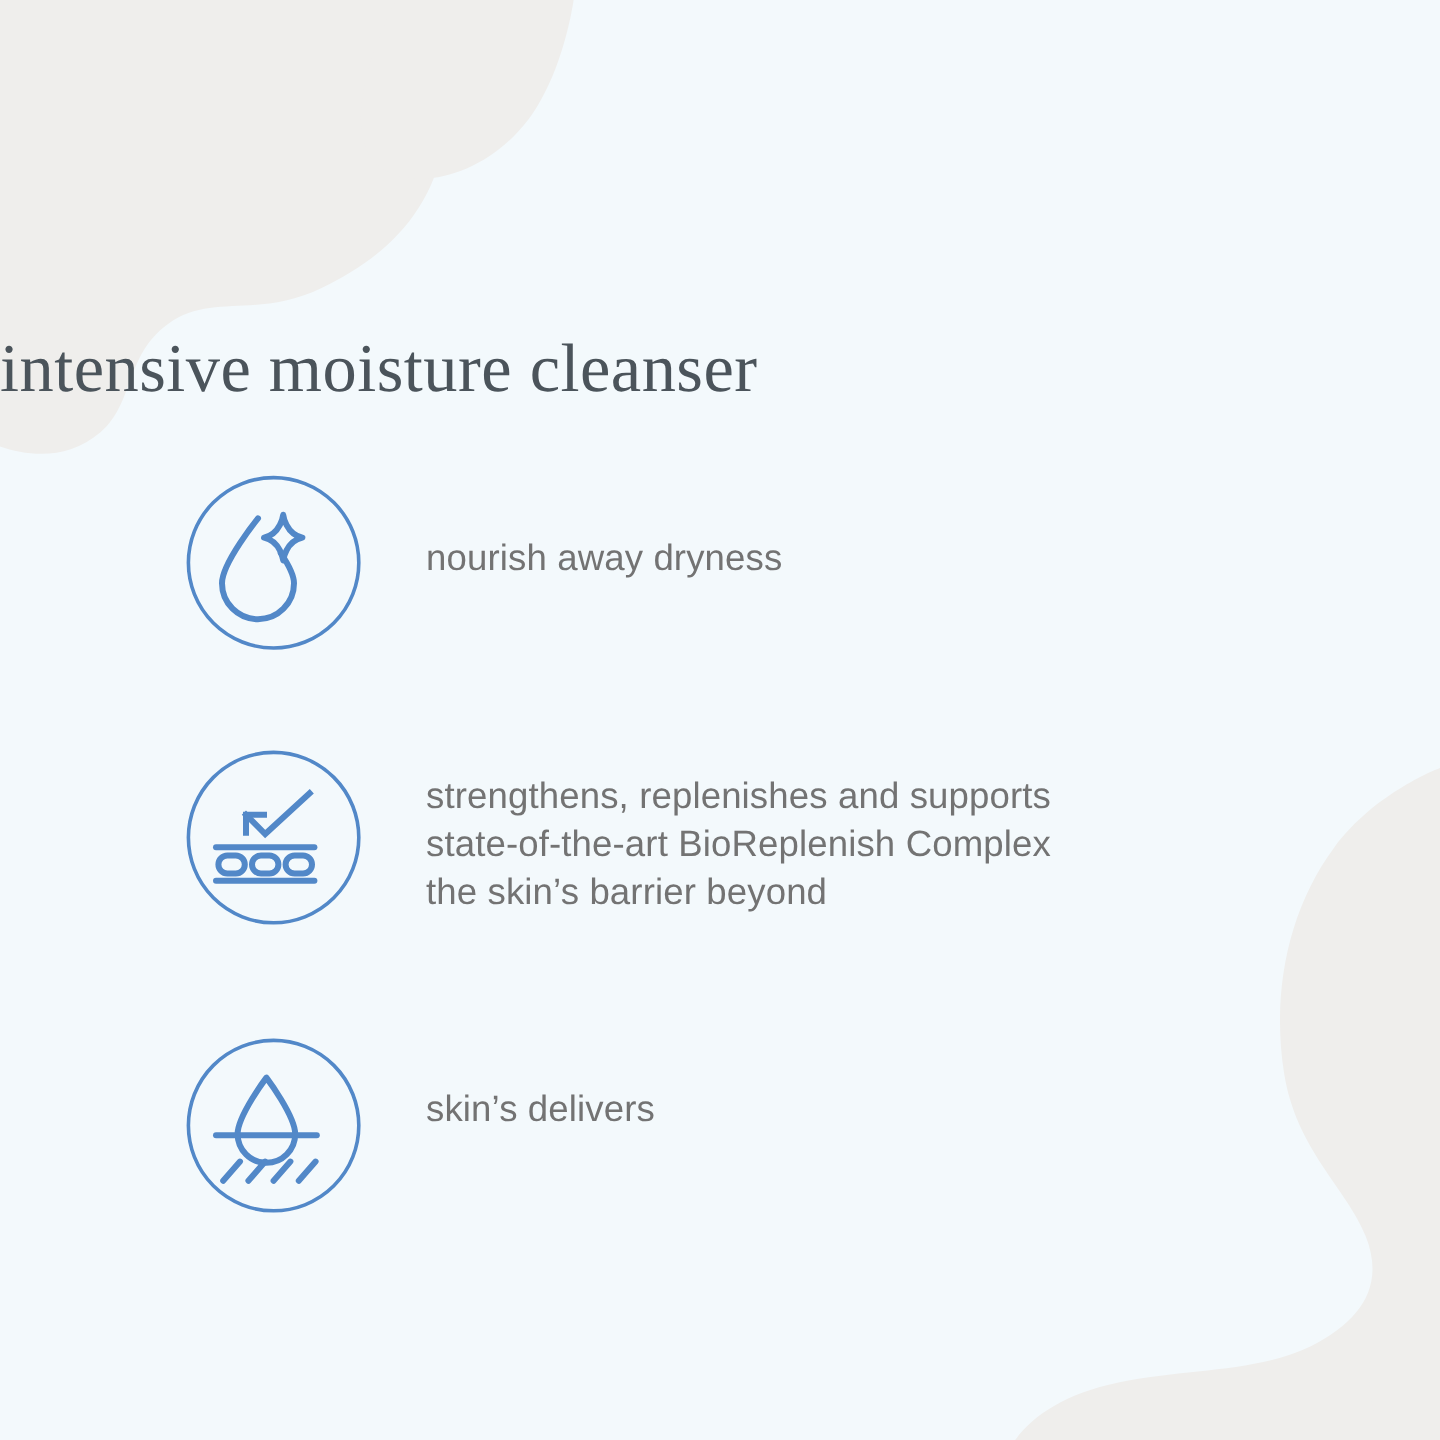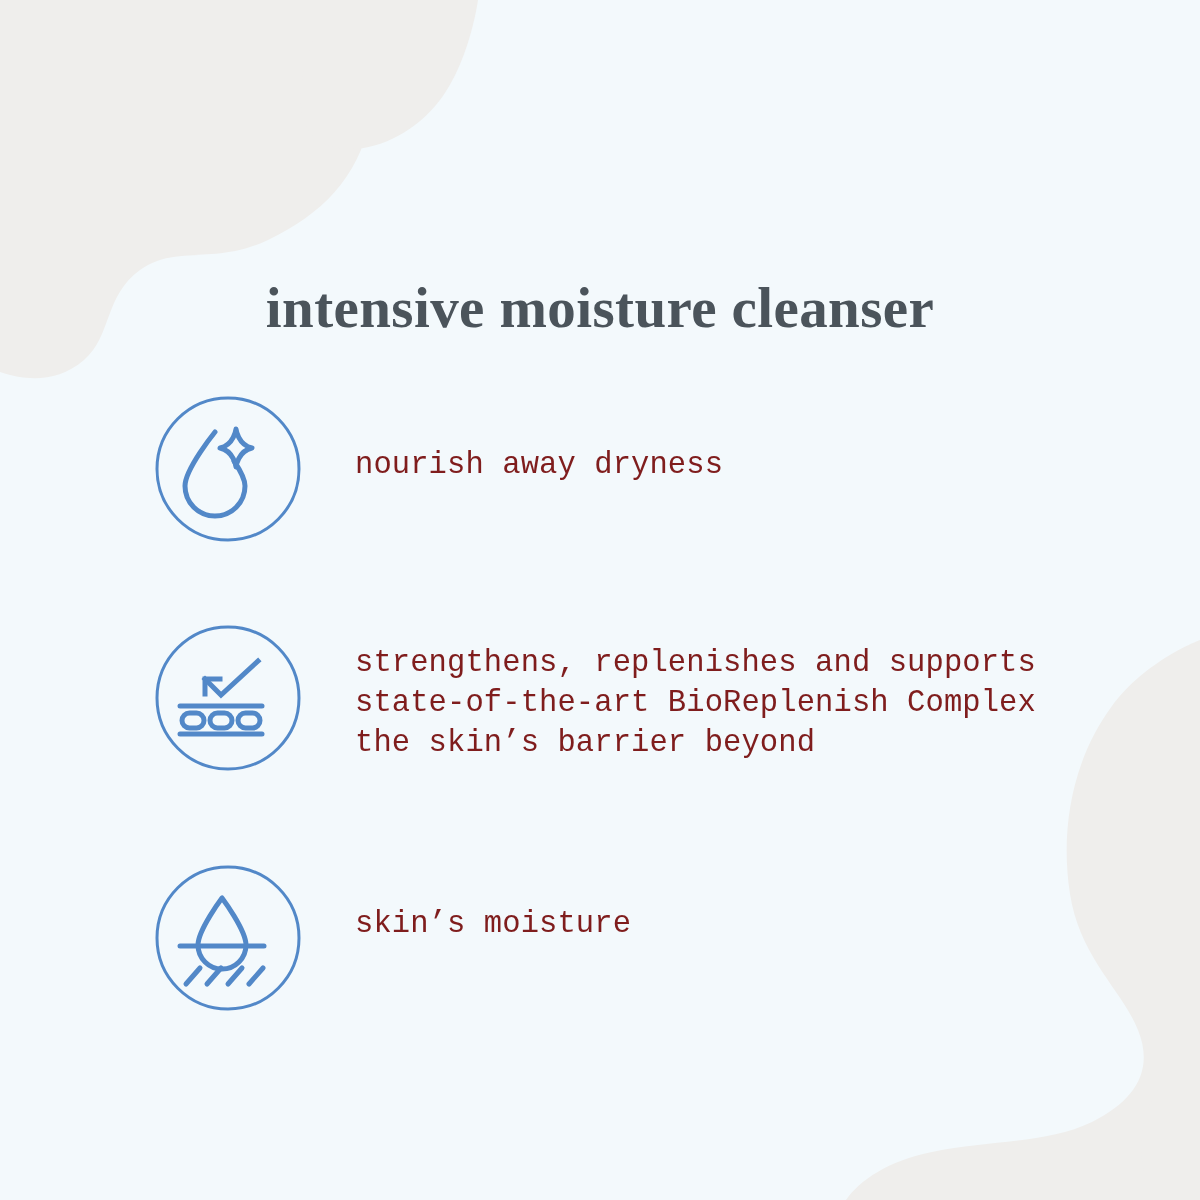--- a/index.html
+++ b/index.html
@@ -35,24 +35,23 @@
     width: 1200px;
     height: 1200px;
   }
 
   
   .title {
     position: absolute;
     left: 0;
     top: 237px;
     width: 1200px;
-    text-align: center;
     font-family: "Liberation Serif", "DejaVu Serif", serif;
     font-size: 57px;
-    font-weight: 700;
+    font-weight: 400;
     letter-spacing: 0.4px;
     color: #4b545b;
     line-height: 1.15;
     white-space: nowrap;
   }
 
   
   .feature-list {
     position: absolute;
     left: 0;
@@ -75,24 +74,24 @@
     height: 152px;
     flex: 0 0 152px;
   }
   .icon-badge svg {
     display: block;
     width: 152px;
     height: 152px;
   }
 
   .feature-text {
-    font-family: Liberation Mono, monospace;
+    font-family: Liberation Sans, sans-serif;
     font-size: 30.5px;
     line-height: 40px;
-    color: #7f1d1d;
+    color: #737373;
     letter-spacing: 0.1px;
     padding-left: 51px;
     max-width: 720px;
   }
   .feature-row.r0 .feature-text { padding-top: 52px; }
   .feature-row.r1 .feature-text { padding-top: 21px; }
   .feature-row.r2 .feature-text { padding-top: 42px; }
   .feature-text .ln { display: block; white-space: nowrap; }
 </style>
 </head>
@@ -181,19 +180,19 @@
                      A24 24 0 0 0 94 83
                      C94 68 70 36 70 36 Z" fill="none" stroke="#5288c8" stroke-width="5" stroke-linejoin="round"></path>
             <line x1="28" y1="84" x2="112" y2="84" stroke="#5288c8" stroke-width="5" stroke-linecap="round"></line>
             <line x1="34" y1="122" x2="48" y2="106" stroke="#5288c8" stroke-width="5" stroke-linecap="round"></line>
             <line x1="55" y1="122" x2="69" y2="106" stroke="#5288c8" stroke-width="5" stroke-linecap="round"></line>
             <line x1="76" y1="122" x2="90" y2="106" stroke="#5288c8" stroke-width="5" stroke-linecap="round"></line>
             <line x1="97" y1="122" x2="111" y2="106" stroke="#5288c8" stroke-width="5" stroke-linecap="round"></line>
           </svg>
         </div>
         <div class="feature-text">
-          <span class="ln">skin’s moisture</span>
+          <span class="ln">skin’s delivers</span>
         </div>
       </div>
 
     </div>
   </div>
 </div>
 
 </body></html>

